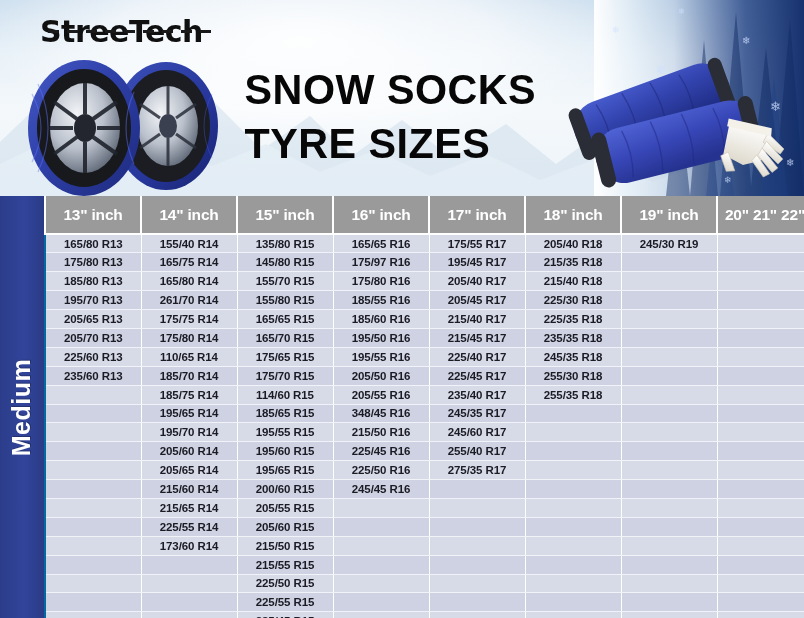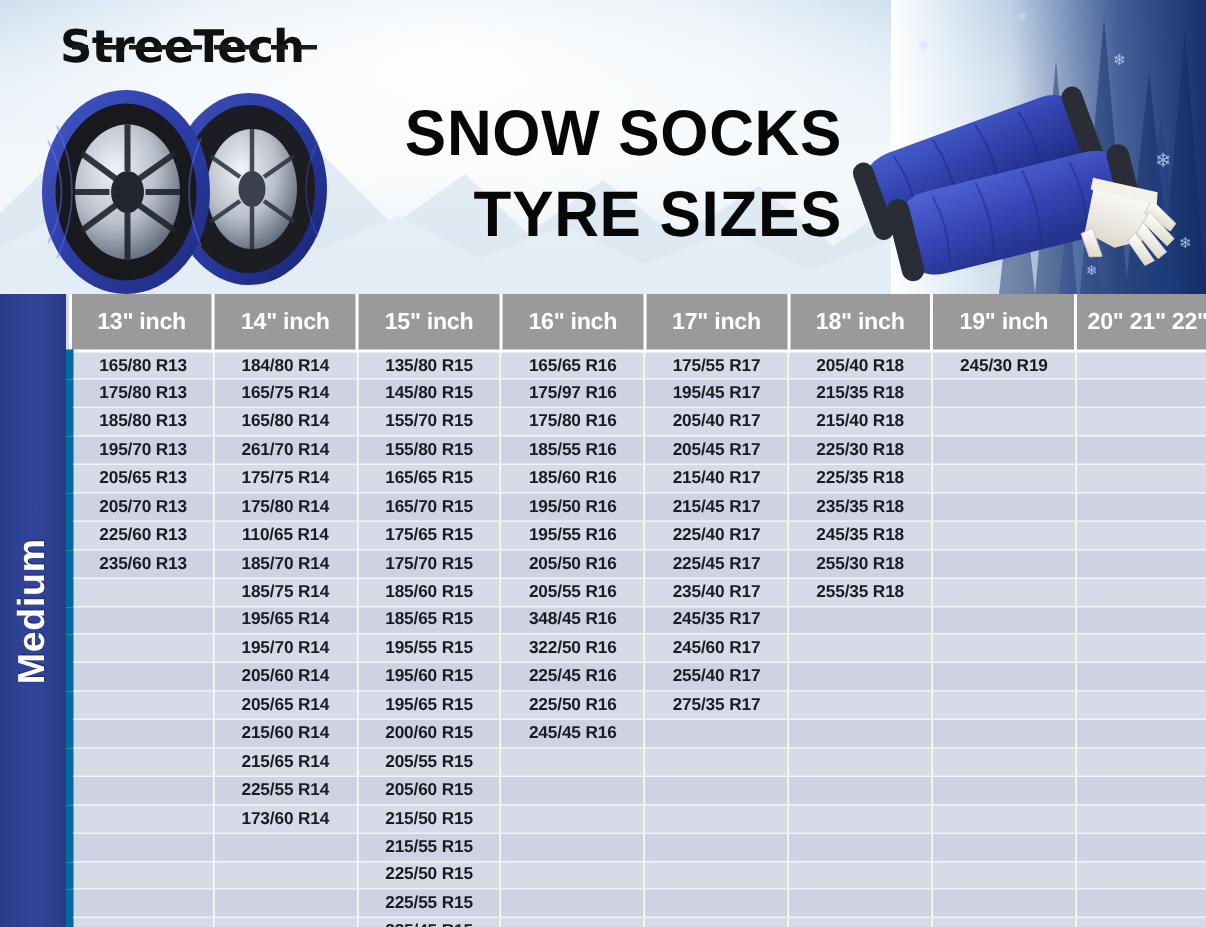--- a/index.html
+++ b/index.html
@@ -54,21 +54,21 @@
     white-space: nowrap;
   }
   .logo .dashes {
     position: absolute; left: 8px; top: 16px; width: 168px; height: 3px;
     background: repeating-linear-gradient(90deg, #1a1a1a 0 11px, rgba(0,0,0,0) 11px 19px);
   }
 
   
   .title {
     position: absolute; left: 238px; top: 62px;
-    width: 330px; text-align: right;
+    width: 330px; text-align: left;
     z-index: 6;
   }
   .title .tl {
     display: block;
     font-family: "Liberation Sans Narrow", "Liberation Sans", sans-serif;
     font-weight: 700;
     font-size: 43px;
     line-height: 54px;
     letter-spacing: 0.5px;
     color: #070707;
@@ -133,21 +133,21 @@
     font-size: 11.5px;
     font-weight: 700;
     color: #1b1b24;
     text-align: center;
     border-right: 1px solid #ffffff;
     border-bottom: 1px solid #f2f3f8;
     background: #d7dae7;
     white-space: nowrap;
     letter-spacing: -0.1px;
   }
-  table.sizes td:first-child { border-left: 5px solid #0369a1; }
+  table.sizes td:first-child { border-left: 2px solid #0369a1; }
   table.sizes tr:nth-child(even) td { background: #ced2e2; }
   .col-w { width: 95px; }
   .col-last { width: 95px; }
 </style>
 </head>
 <body>
 
 <div id="page">
 
   <div class="hero">
@@ -330,21 +330,21 @@
           <th class="col-w">16" inch</th>
           <th class="col-w">17" inch</th>
           <th class="col-w">18" inch</th>
           <th class="col-w">19" inch</th>
           <th class="col-last">20" 21" 22"</th>
         </tr>
       </thead>
       <tbody id="table-body">
           <tr>
             <td>165/80 R13</td>
-            <td>184/80 R14</td>
+            <td>155/40 R14</td>
             <td>135/80 R15</td>
             <td>165/65 R16</td>
             <td>175/55 R17</td>
             <td>205/40 R18</td>
             <td>245/30 R19</td>
             <td></td>
           </tr>
           <tr>
             <td>175/80 R13</td>
             <td>165/75 R14</td>
@@ -411,42 +411,42 @@
             <td>175/70 R15</td>
             <td>205/50 R16</td>
             <td>225/45 R17</td>
             <td>255/30 R18</td>
             <td></td>
             <td></td>
           </tr>
           <tr>
             <td></td>
             <td>185/75 R14</td>
-            <td>185/60 R15</td>
+            <td>114/60 R15</td>
             <td>205/55 R16</td>
             <td>235/40 R17</td>
             <td>255/35 R18</td>
             <td></td>
             <td></td>
           </tr>
           <tr>
             <td></td>
             <td>195/65 R14</td>
             <td>185/65 R15</td>
             <td>348/45 R16</td>
             <td>245/35 R17</td>
             <td></td>
             <td></td>
             <td></td>
           </tr>
           <tr>
             <td></td>
             <td>195/70 R14</td>
             <td>195/55 R15</td>
-            <td>322/50 R16</td>
+            <td>215/50 R16</td>
             <td>245/60 R17</td>
             <td></td>
             <td></td>
             <td></td>
           </tr>
           <tr>
             <td></td>
             <td>205/60 R14</td>
             <td>195/60 R15</td>
             <td>225/45 R16</td>

